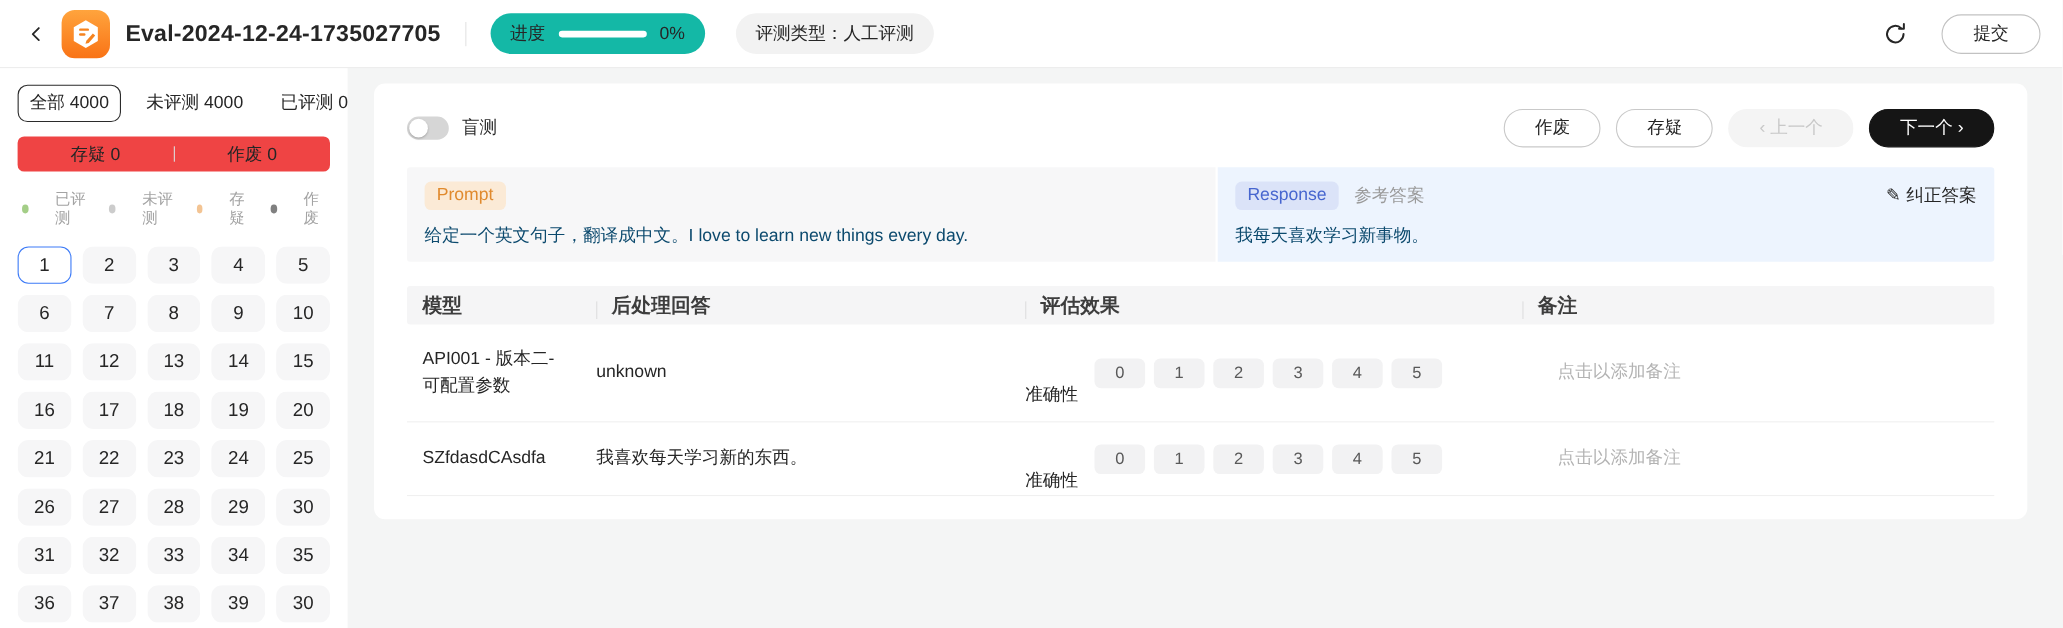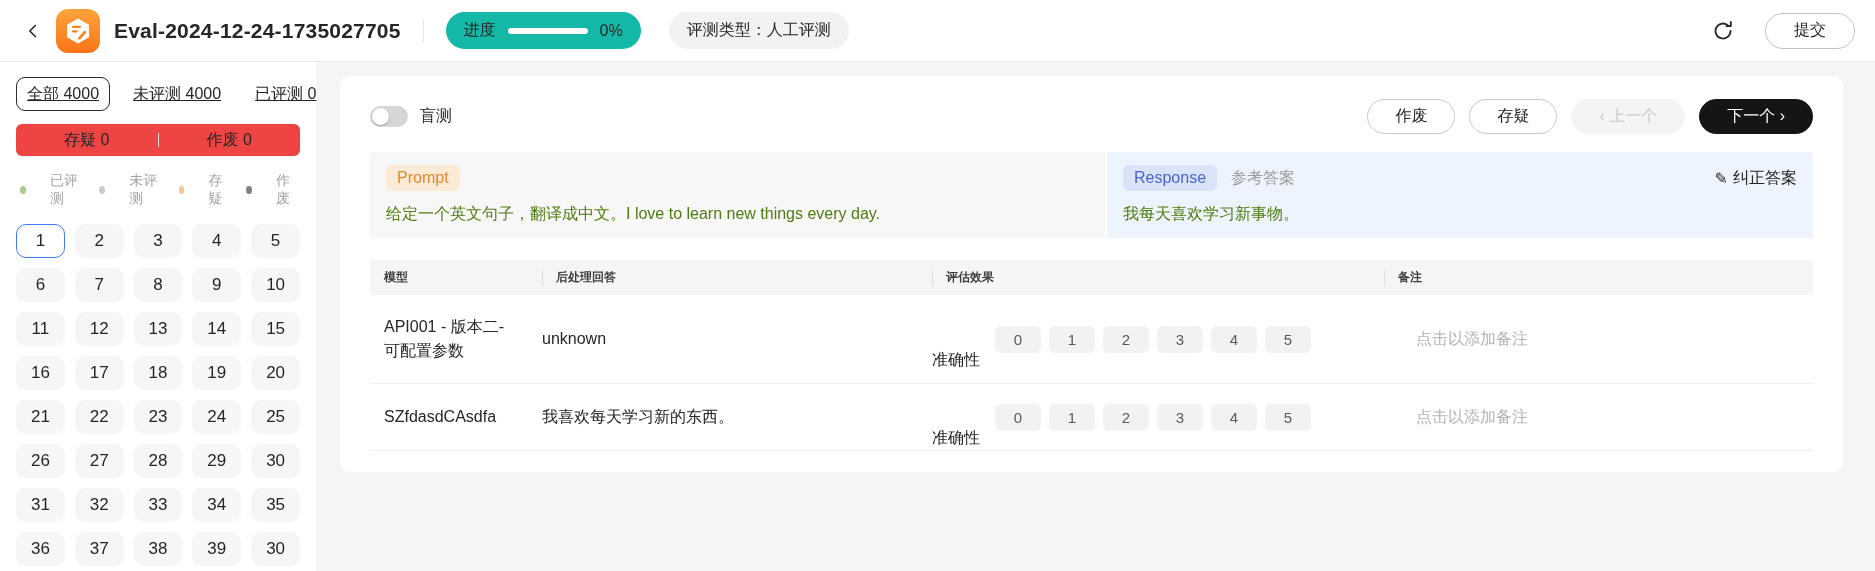--- a/index.html
+++ b/index.html
@@ -37,21 +37,21 @@
   .refresh-btn { width:28px; height:28px; display:flex; align-items:center; justify-content:center; cursor:pointer; margin-right:28px; }
   .submit-btn {
     height:36px; padding:0 28px; border:1px solid #c2c2c2; border-radius:18px;
     background:#fff; font-size:16px; color:#262626; display:flex; align-items:center; cursor:pointer;
   }
   
   .sidebar {
     position:absolute; top:62px; left:0; width:316px; height:509px;
     background:#fff; padding:14px 16px 0 16px;
   }
-  .side-tabs { display:flex; align-items:center; height:36px; margin-bottom:12px;text-decoration:underline; }
+  .side-tabs { display:flex; align-items:center; height:36px; margin-bottom:12px; }
   .side-tab { font-size:16px; padding:0 10px; height:34px; line-height:32px; white-space:nowrap; cursor:pointer; border-radius:9px; border:1px solid transparent; }
   .side-tab.active { border:1px solid #2b2b2b; background:#fff; }
   .tab-sep { width:1px; height:14px; background:#dcdcdc; margin:0 6px; }
   .status-row { height:32px; background:#ef4444; border-radius:6px; display:flex; align-items:center; }
   .status-cell { flex:1; text-align:center; font-size:16px; cursor:pointer; }
   .status-sep { width:1px; height:14px; background:#dcdcdc; }
   .legend { display:flex; align-items:center; gap:18px; margin:16px 4px 16px 4px; }
   .legend-item { display:flex; align-items:center; gap:24px; font-size:14px; color:#a3a3a3; }
   .legend-dot { width:8px; height:8px; border-radius:50%; display:inline-block; }
   .page-grid { display:grid; grid-template-columns:repeat(5,1fr); gap:10px 10px; }
@@ -85,28 +85,28 @@
   .qa-panels { display:flex; gap:2px; margin-top:18px;align-items:center; }
   .panel { padding:13px 16px; min-height:78px; }
   .panel-prompt { flex:0 0 735px; background:#f7f7f8; border-radius:3px 0 0 3px; }
   .panel-response { flex:1; background:#edf4fe; border-radius:0 3px 3px 0; }
   .badge { display:inline-block; font-size:16px; padding:4px 11px; border-radius:6px; }
   .badge-prompt { background:#fbead6; color:#e08a2e; }
   .badge-response { background:#dbe3f8; color:#4766cf; }
   .panel-head { display:flex; align-items:center; }
   .ref-label { font-size:16px; color:#9b9b9b; margin-left:14px; }
   .correct-link { margin-left:auto; font-size:16px; color:#262626; display:flex; align-items:center; gap:5px; cursor:pointer; }
-  .panel-text { margin-top:13px; font-size:16px; color:#4d7c0f; }
+  .panel-text { margin-top:13px; font-size:16px; color:#0c4a6e; }
   
   .results-table { margin-top:22px; }
   .t-head {
     display:grid; grid-template-columns:158px 390px 452px 1fr;
     background:#f5f5f6; border-radius:3px; height:35px; align-items:center;
   }
-  .t-head-cell { display:flex; align-items:flex-end; font-size:12px; font-weight:600; color:#3d3d3d; padding-left:14px; }
+  .t-head-cell { display:flex; align-items:flex-end; font-size:18px; font-weight:600; color:#3d3d3d; padding-left:14px; }
   .t-head-cell .col-sep { width:1px; height:16px; background:#dedede; margin-right:13px; }
   .t-row {
     display:grid; grid-template-columns:158px 390px 452px 1fr;
     align-items:center; border-bottom:1px solid #f0f0f0;
   }
   .t-row.row-tall { min-height:89px; }
   .t-row.row-short { min-height:64px; }
   .t-cell { font-size:16px; padding-left:14px; line-height:1.5; }
   .model-cell { padding-right:22px; word-break:break-word; }
   .eval-cell { display:flex; align-items:center; }

